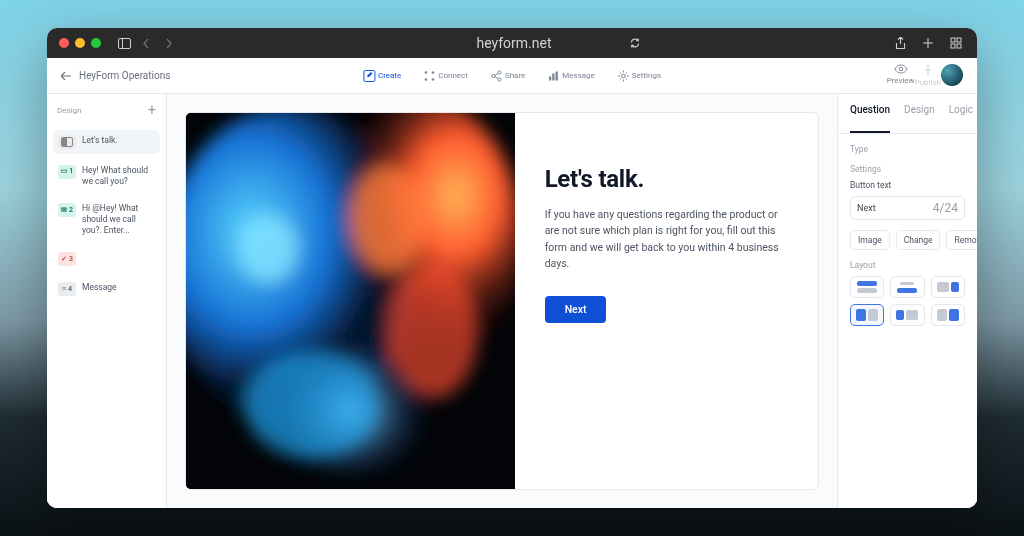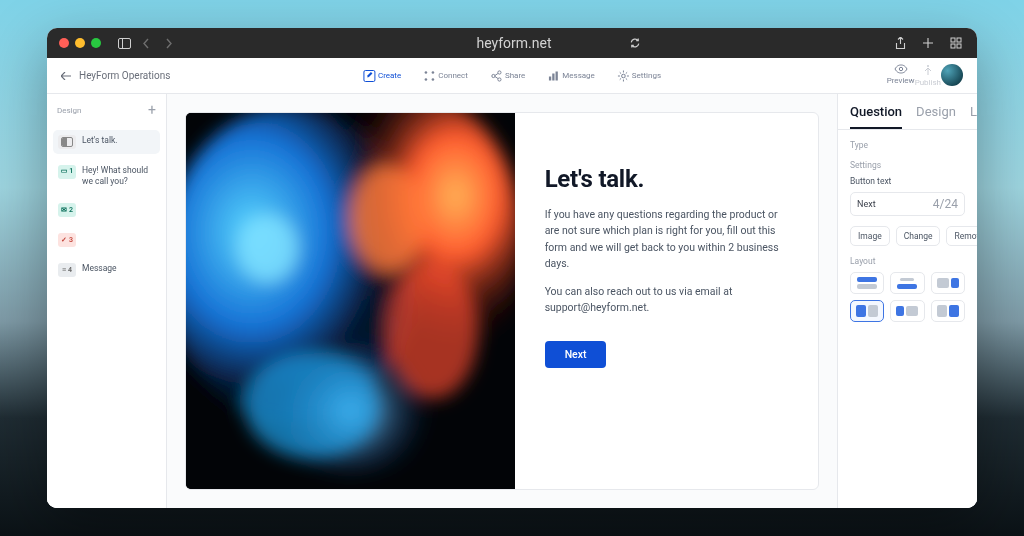--- a/index.html
+++ b/index.html
@@ -63,21 +63,21 @@
   .card{height:100%;background:#fff;border:1px solid var(--border);border-radius:6px;display:flex;overflow:hidden}
   .art{flex:0 0 52%;background:#000;position:relative;overflow:hidden}
   .art svg{width:100%;height:100%}
   .content{flex:1;padding:52px 34px 30px 30px;display:flex;flex-direction:column}
   h1{margin:0 0 14px;font-size:24px;font-weight:700;letter-spacing:-.01em}
   .para{font-size:10.5px;color:#4b5563;line-height:1.55;margin:0 0 12px;max-width:290px}
   .cta{margin-top:12px;align-self:flex-start;background:var(--blue);color:#fff;border:none;border-radius:4px;padding:7px 20px;font-size:10.5px;font-weight:500}
   
   .right{width:140px;background:#fff;border-left:1px solid var(--border);display:flex;flex-direction:column;font-size:9px;color:#4b5563}
   .rtabs{display:flex;gap:14px;padding:10px 12px 0;border-bottom:1px solid var(--border)}
-  .rtab{padding-bottom:8px;font-size:13px;color:#9aa0ab;border-bottom:2px solid transparent}
+  .rtab{padding-bottom:16px;font-size:10px;color:#9aa0ab;border-bottom:2px solid transparent}
   .rtab.active{color:#111827;border-bottom-color:#111827;font-weight:500}
   .rsec{padding:10px 12px;display:flex;flex-direction:column;gap:6px}
   .rlabel{color:#9aa0ab;font-size:8.5px}
   .rbox{border:1px solid var(--border);border-radius:5px;padding:6px 8px;display:flex;align-items:center;gap:6px;font-size:9px;color:#3a3f4a}
   .rbox .caret{margin-left:auto;color:#9aa0ab;font-size:9px}
   .rinput{border:1px solid var(--border);border-radius:5px;padding:4px 6px;display:flex;align-items:center;justify-content:space-between;font-size:9px;color:#3a3f4a}
   .rinput .cnt{color:#9aa0ab;font-size:12px}
   .rpills{display:flex;gap:6px}
   .rpill{border:1px solid var(--border);border-radius:5px;padding:4px 7px;font-size:8.5px;color:#4b5563}
   .layout-grid{display:grid;grid-template-columns:repeat(3,1fr);gap:6px}
@@ -240,20 +240,21 @@
                 <span>▭</span>
                 <span>1</span>
               </span>
             <span>Hey! What should we call you?</span>
           </div>
           <div class="qitem">
             <span class="qbadge b-green">
                 <span>✉</span>
                 <span>2</span>
               </span>
+            <span>Hi @Hey! What should we call you?. Enter...</span>
           </div>
           <div class="qitem">
             <span class="qbadge b-red">
                 <span>✓</span>
                 <span>3</span>
               </span>
           </div>
           <div class="qitem">
             <span class="qbadge b-grey">
                 <span>≡</span>
@@ -294,22 +295,21 @@
                 <ellipse cx="50" cy="68" rx="30" ry="28" fill="url(#g3)"></ellipse>
                 <ellipse cx="28" cy="36" rx="8" ry="9" fill="#7fe1ff" opacity=".85"></ellipse>
                 <ellipse cx="60" cy="28" rx="10" ry="14" fill="#ff7a3a" opacity=".8"></ellipse>
                 <ellipse cx="72" cy="58" rx="12" ry="18" fill="#ff4d2f" opacity=".65"></ellipse>
                 <ellipse cx="40" cy="78" rx="18" ry="14" fill="#1ea0e8" opacity=".7"></ellipse>
               </g>
             </svg>
           </div>
           <div class="content">
             <h1>Let's talk.</h1>
-            <p class="para">If you have any questions regarding the product or are not sure which plan is right for you, fill out this form and we will get back to you within 2 business days.</p>
-            <p class="para">You can also reach out to us via email at support@heyform.net.</p>
+            <p class="para">If you have any questions regarding the product or are not sure which plan is right for you, fill out this form and we will get back to you within 4 business days.</p>
             <button class="cta">Next</button>
           </div>
         </div>
       </div>
 
       <div class="right">
         <div class="rtabs">
           <div class="rtab active">Question</div>
           <div class="rtab">Design</div>
           <div class="rtab">Logic</div>

